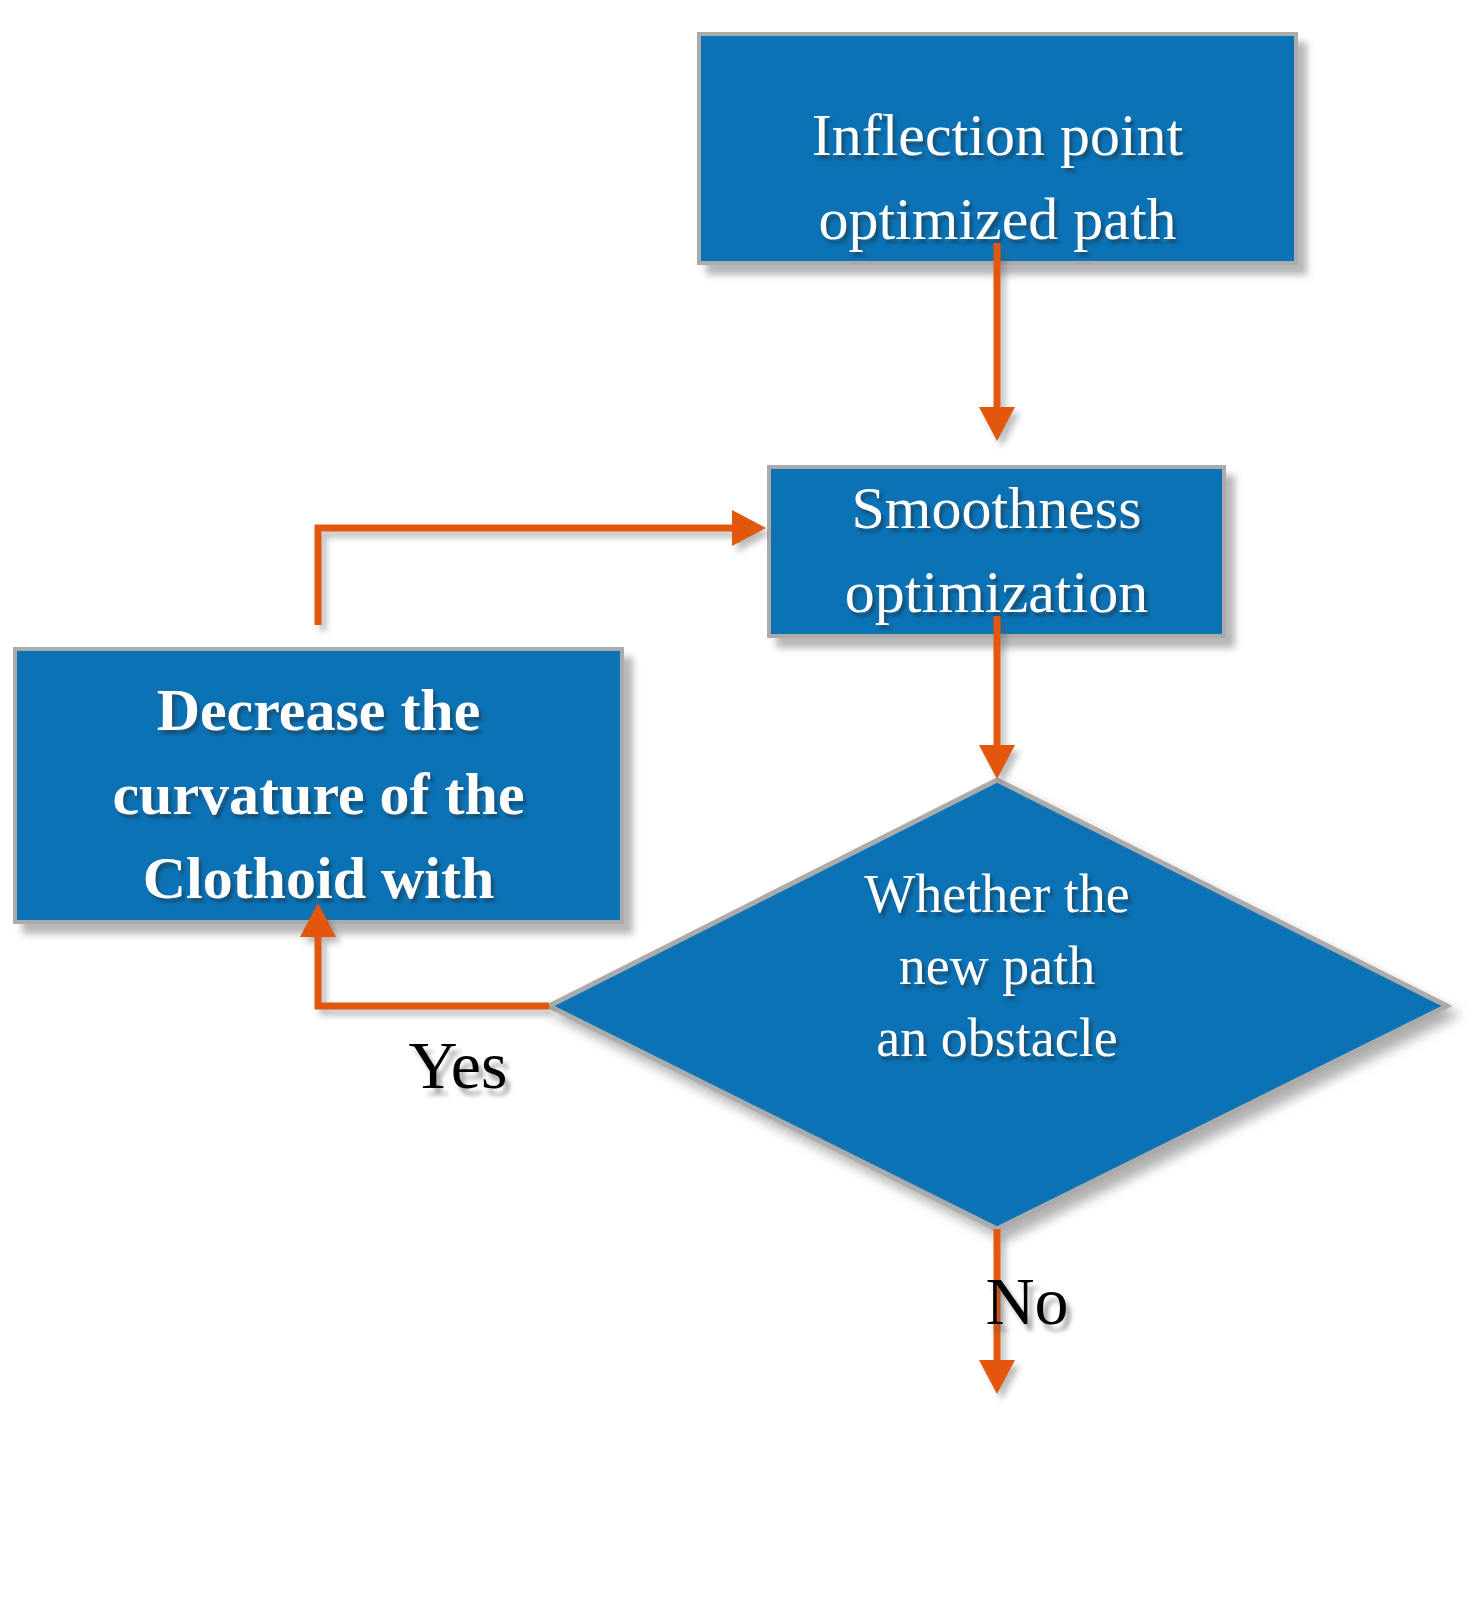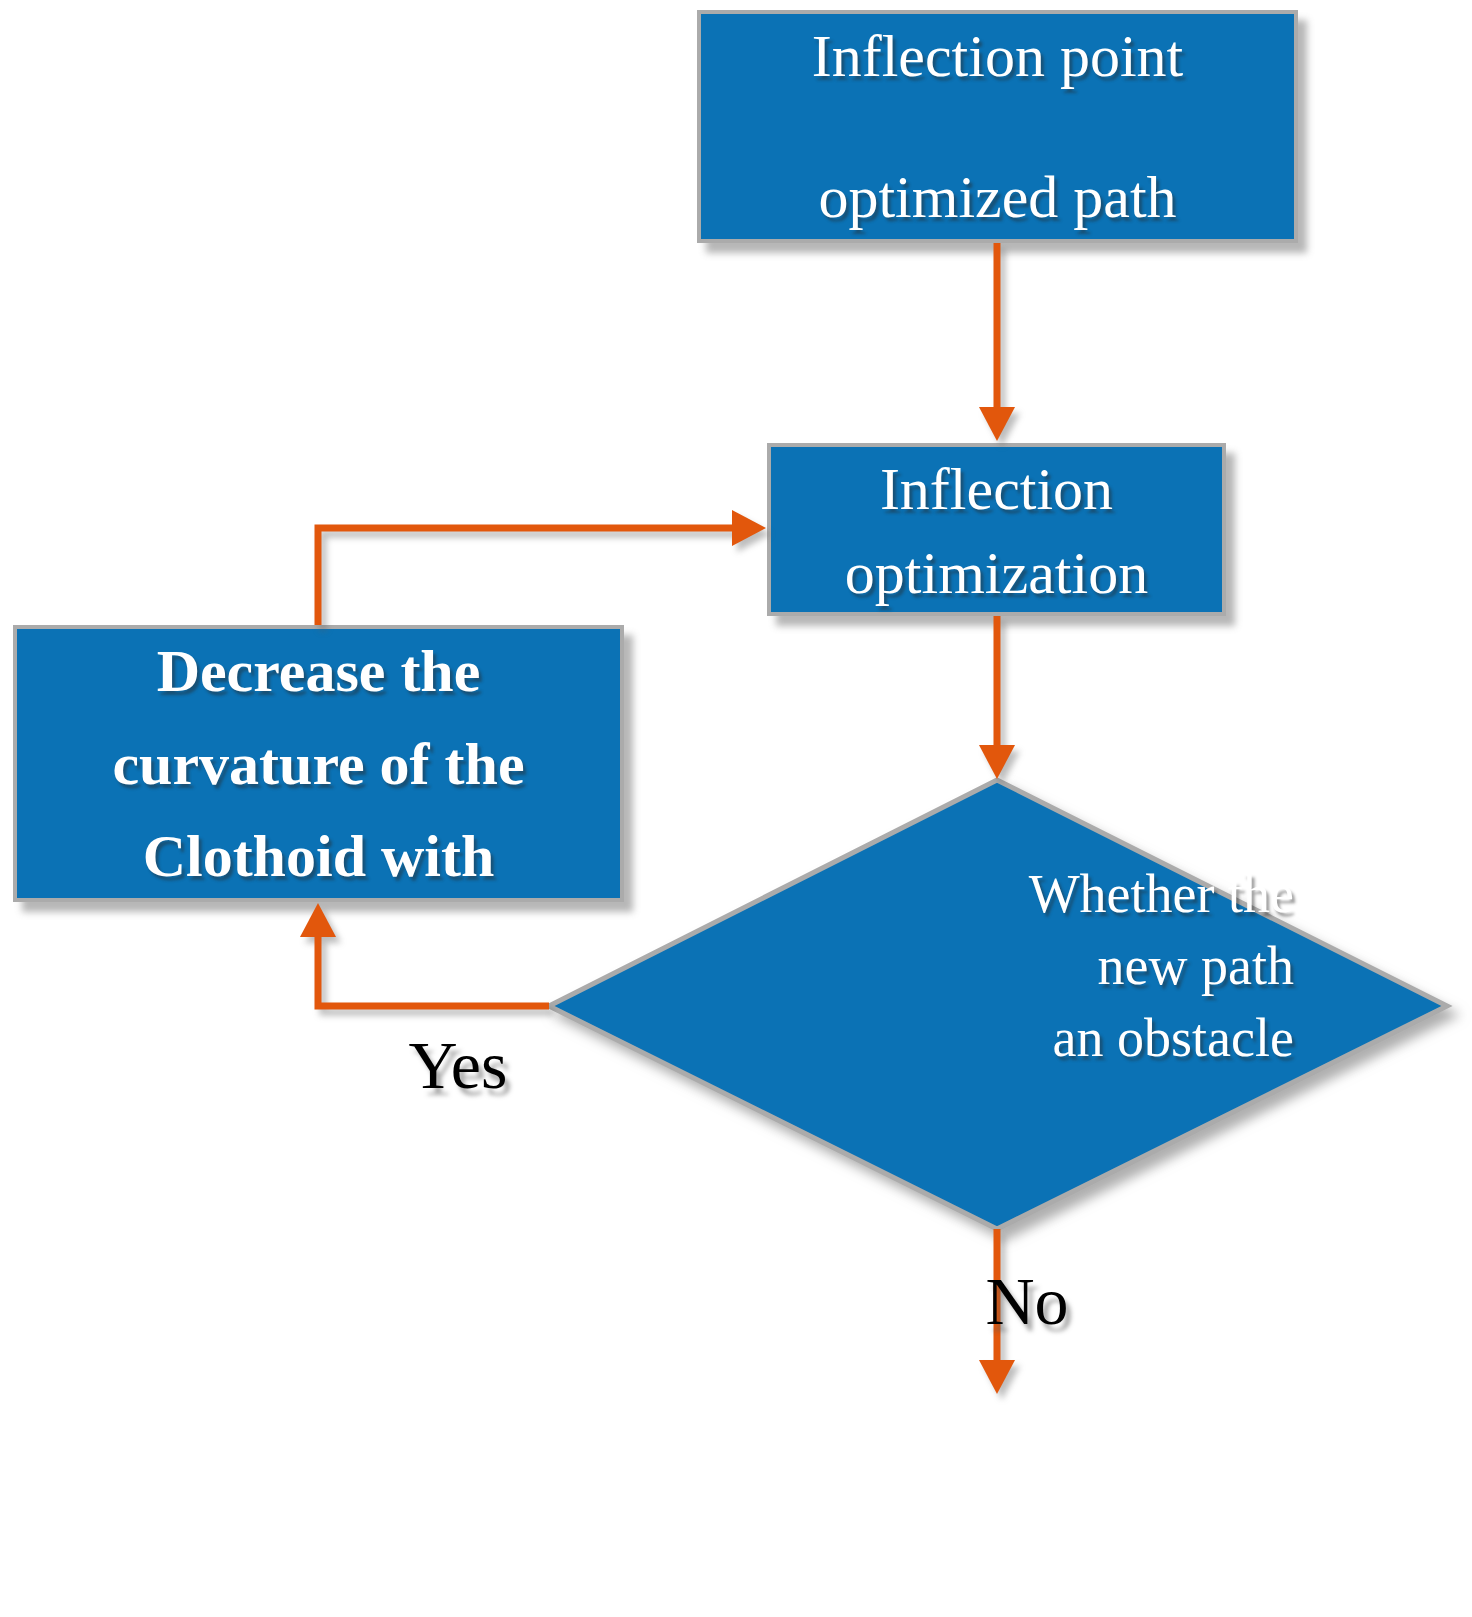--- a/index.html
+++ b/index.html
@@ -17,24 +17,25 @@
   }
   .node {
     position: absolute;
     box-sizing: border-box;
     background: var(--node_fill, #0b72b5);
     border: 4px solid var(--node_border, #ababab);
     box-shadow: 9px 10px 7px rgba(96, 96, 96, 0.45);
     color: var(--node_text, #ffffff);
     display: flex;
     flex-direction: column;
-    justify-content: space-between;
+    justify-content: flex-end;
     align-items: center;
     text-align: center;
     z-index: 2;
+    margin-top: 22px;
   }
   .node .line {
     font-size: 60px;
     line-height: 84px;
     white-space: nowrap;
     text-shadow: 3px 4px 3px rgba(40, 40, 40, 0.45);
   }
   #node-start      { left: 697px;  top: 10px;   width: 601px; height: 233px; }
   #node-smoothness { left: 767px;  top: 443px;  width: 459px; height: 173px; }
   #node-decrease   { left: 13px;   top: 625px;  width: 611px; height: 277px; font-weight: bold; }
@@ -67,21 +68,21 @@
     stroke-width: 5;
     filter: drop-shadow(8px 9px 6px rgba(96, 96, 96, 0.5));
   }
   #decision-text {
     position: absolute;
     left: 700px;
     top: 858px;
     width: 594px;
     z-index: 4;
     color: var(--node_text, #ffffff);
-    text-align: right;
+    text-align: center;
   }
   #decision-text .line {
     font-size: 54px;
     line-height: 72px;
     white-space: nowrap;
     text-shadow: 3px 4px 3px rgba(40, 40, 40, 0.45);
   }
   .edge-label {
     position: absolute;
     z-index: 4;
@@ -98,21 +99,21 @@
 <body>
 
 <div id="canvas">
 
   <div class="node" id="node-start">
     <div class="line">Inflection point</div>
     <div class="line">optimized path</div>
   </div>
 
   <div class="node" id="node-smoothness">
-    <div class="line">Inflection</div>
+    <div class="line">Smoothness</div>
     <div class="line">optimization</div>
   </div>
 
   <div class="node" id="node-decrease">
     <div class="line">Decrease the</div>
     <div class="line">curvature of the</div>
     <div class="line">Clothoid with</div>
   </div>
 
 

